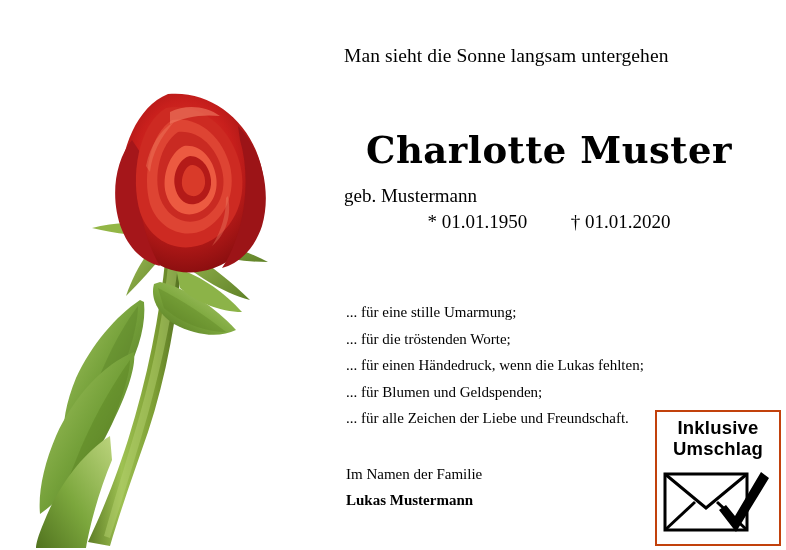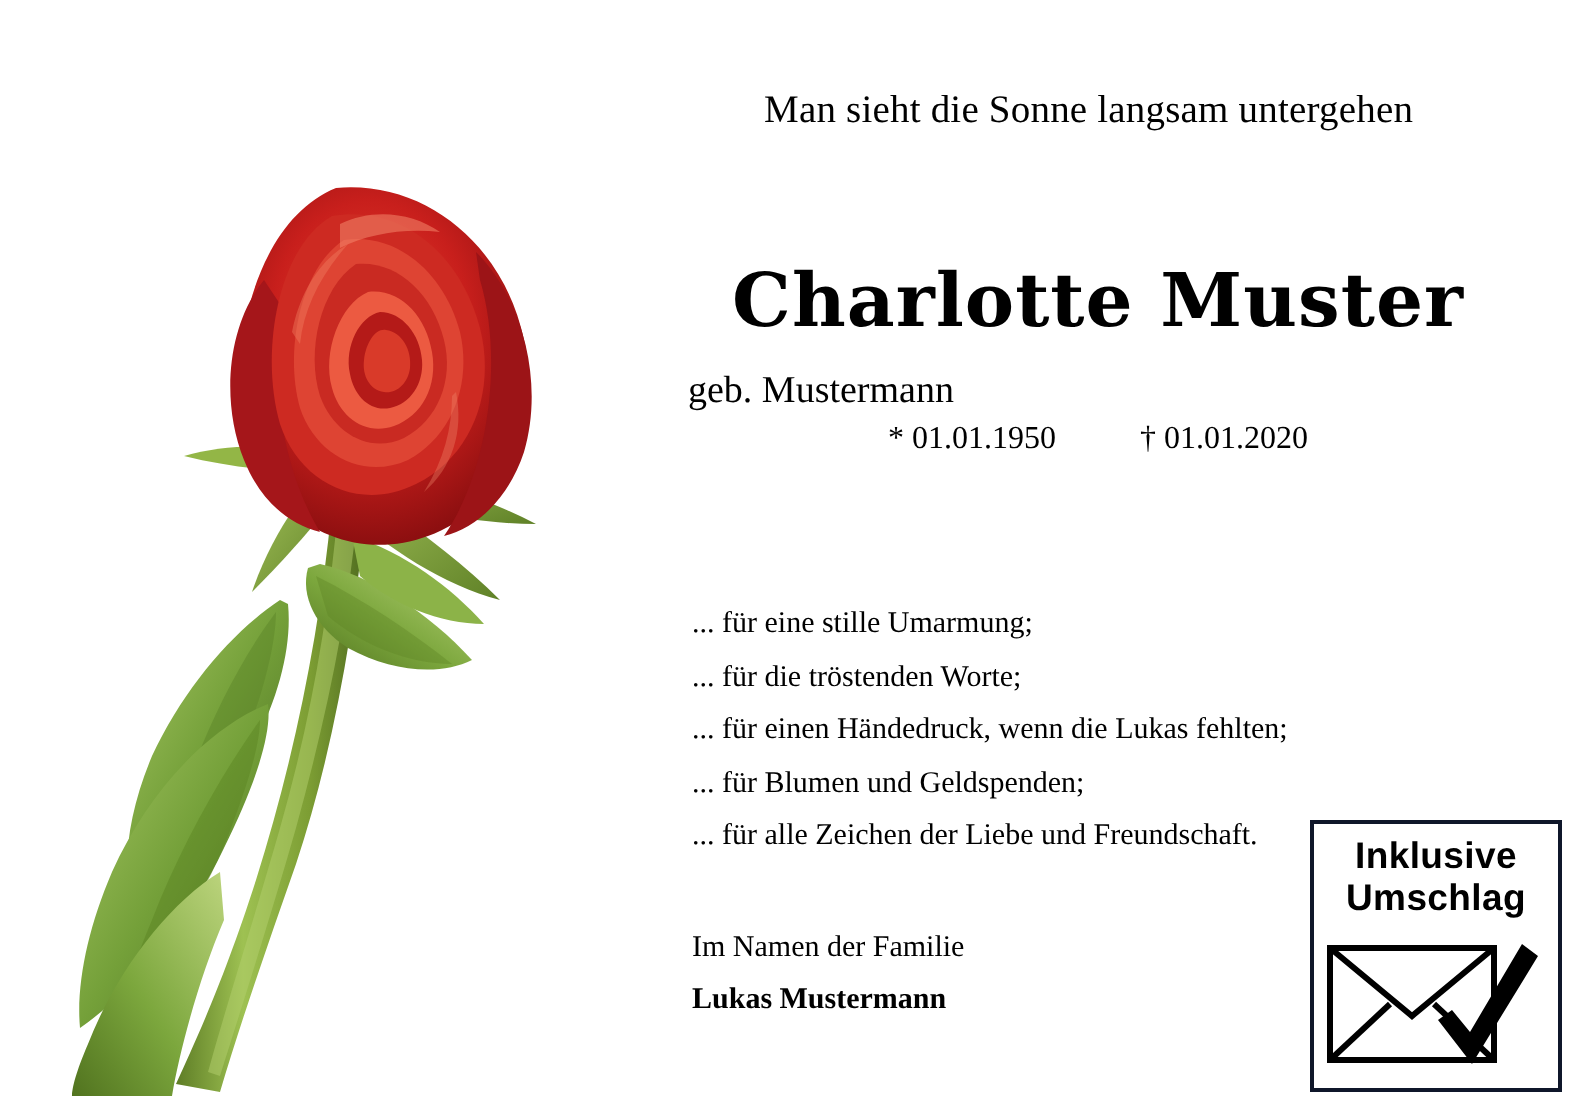--- a/index.html
+++ b/index.html
@@ -29,21 +29,20 @@
   }
 
   
   .verse {
     position: absolute;
     left: 344px;
     top: 42px;
     font-size: 19.5px;
     line-height: 27px;
     letter-spacing: 0.1px;
-    margin-left: 38px;
   }
   .verse div { white-space: nowrap; }
 
   .name {
     position: absolute;
     left: 344px;
     top: 128px;
     width: 410px;
     text-align: center;
     font-family: "DejaVu Serif", serif;
@@ -59,21 +58,21 @@
     width: 410px;
     text-align: left;
     font-size: 19px;
   }
   .dates {
     position: absolute;
     left: 344px;
     top: 211px;
     width: 410px;
     text-align: center;
-    font-size: 16px;
+    font-size: 19px;
   }
   .dates .sep { display: inline-block; width: 34px; }
 
   .thanks-head {
     position: absolute;
     left: 346px;
     top: 251px;
     font-size: 20px;
     font-weight: bold;
   }
@@ -97,21 +96,21 @@
   .closing .family-name { font-weight: bold; }
 
   
   #badge {
     position: absolute;
     left: 655px;
     top: 410px;
     width: 126px;
     height: 136px;
     background: #ffffff;
-    border: 2px solid #0f172a;
+    border: 2px solid #c2410c;
     box-sizing: border-box;
   }
   #badge .badge-text {
     text-align: center;
     font-family: "Liberation Sans", sans-serif;
     font-weight: bold;
     font-size: 18.5px;
     line-height: 21px;
     padding-top: 5px;
     letter-spacing: 0.2px;

